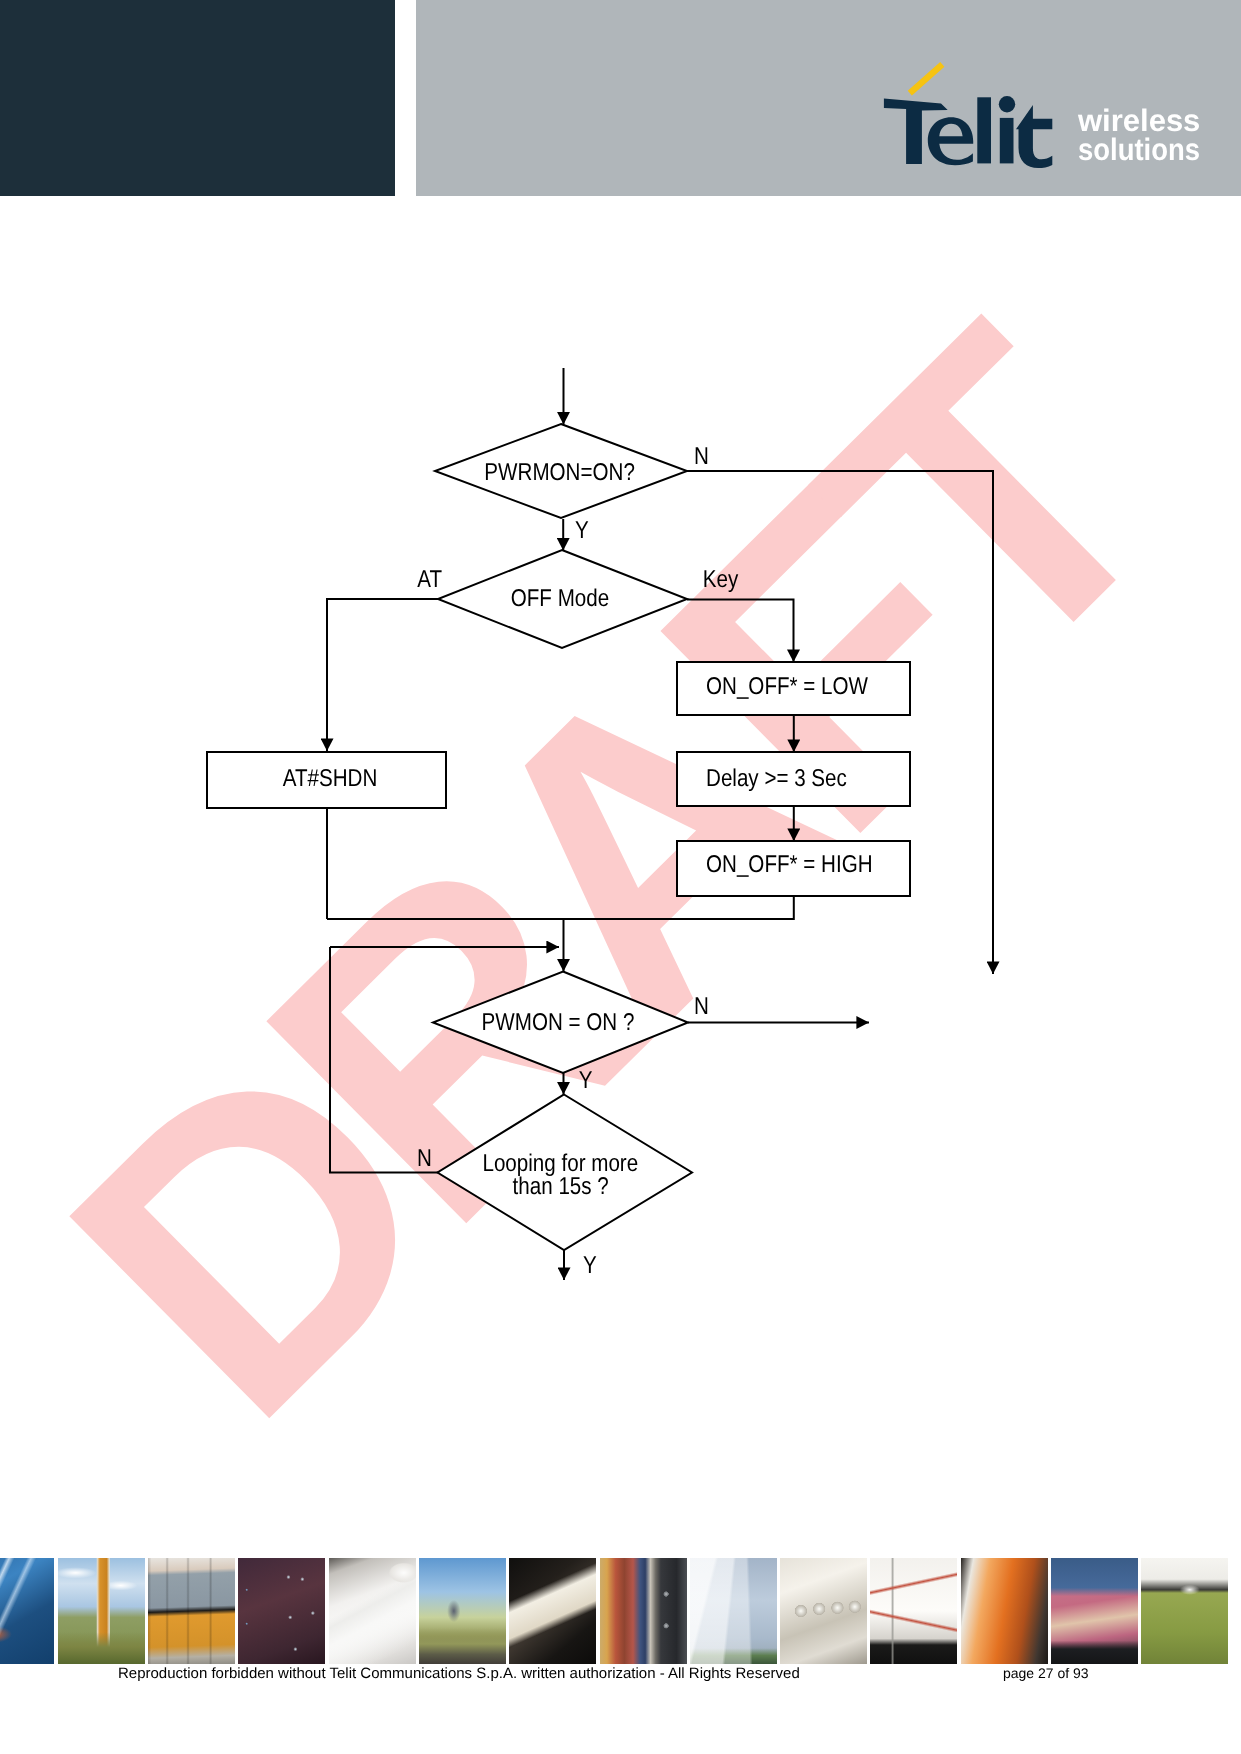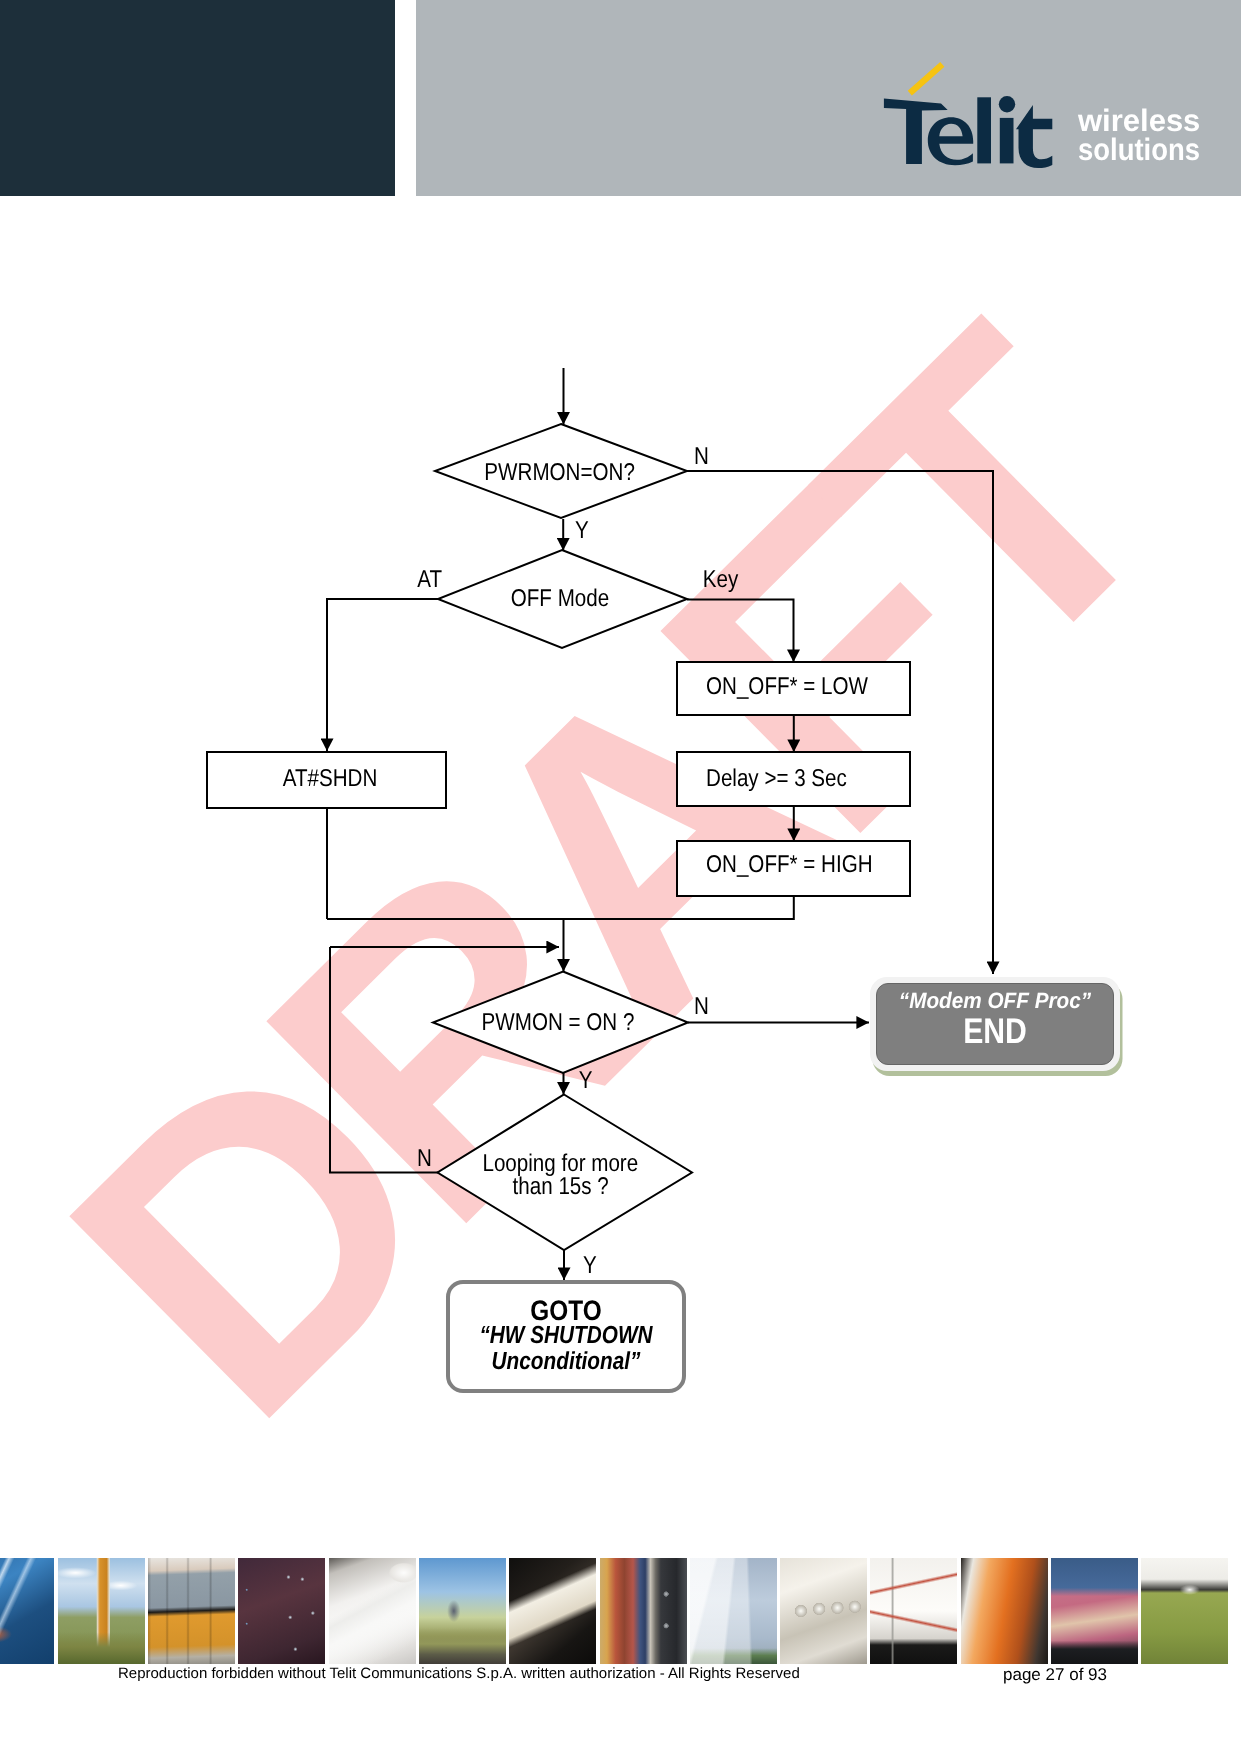--- a/index.html
+++ b/index.html
@@ -81,21 +81,21 @@
       linear-gradient(100deg,#231f1c 0%,#eae7e0 12%,#f3a85f 28%,#e37020 50%,#b0501b 70%,#403731 88%,#1b1815 100%),
       linear-gradient(180deg,rgba(255,255,255,.2) 0%,rgba(0,0,0,.25) 100%);}
   .t13{left:1051px;background:
       linear-gradient(0deg,#141517 0%,#1c1e21 14%,rgba(28,30,33,0) 22%),
       linear-gradient(0deg,rgba(70,106,154,0) 64%,#466a9a 72%,#3a5c88 100%),
       linear-gradient(172deg,#32303a 0%,#c8758f 16%,#c46a82 42%,#e0c4aa 58%,#bc6580 74%,#2a2b2f 100%);}
   .t14{left:1141.3px;background:
       radial-gradient(ellipse 14px 7px at 56% 30%,#f8f8f4 0%,rgba(248,248,244,0) 72%),
       linear-gradient(180deg,#f5f4f0 0%,#edece7 20%,#3a3a36 30%,#97a851 33%,#879b43 70%,#718338 100%);}
   .footer-text{position:absolute;left:118px;top:1665px;font-size:15px;color:#000;white-space:nowrap;}
-  .footer-page{position:absolute;left:1003px;top:1665px;font-size:17px;color:#000;white-space:nowrap;}
+  .footer-page{position:absolute;left:1003px;top:1665px;font-size:14px;color:#000;white-space:nowrap;}
   svg.flow{position:absolute;left:0;top:0;width:1241px;height:1754px;}
   .ftxt{font-family:"Liberation Sans",sans-serif;font-size:24.3px;fill:#000;}
   
   .term{position:absolute;box-sizing:border-box;background:#f2f2f2;border-radius:17px;
         box-shadow:2.5px 5px 0 0 #b2c09c;}
   .term-inner{position:absolute;left:6px;top:6px;right:6px;bottom:6px;background:#7f7f7f;
         border:1.2px solid #666;border-radius:12px;}
   .term-l1{position:absolute;left:0;right:0;color:#fff;font-weight:bold;font-style:italic;
            font-size:22.3px;line-height:1;white-space:nowrap;text-align:center;}
   .term-l2{position:absolute;left:0;right:0;color:#fff;font-weight:bold;font-size:35.8px;
@@ -221,32 +221,21 @@
       <text x="0" y="0" transform="translate(417.3,586.8) scale(0.848,1)" class="ftxt">AT</text>
       <text x="0" y="0" transform="translate(702.8,586.9) scale(0.848,1)" class="ftxt">Key</text>
       <text x="0" y="0" transform="translate(693.9,1013.9) scale(0.848,1)" class="ftxt">N</text>
       <text x="0" y="0" transform="translate(578.7,1088) scale(0.848,1)" class="ftxt">Y</text>
       <text x="0" y="0" transform="translate(417.1,1166) scale(0.848,1)" class="ftxt">N</text>
       <text x="0" y="0" transform="translate(582.9,1272.9) scale(0.848,1)" class="ftxt">Y</text>
     </g>
   </svg>
 
 
-  <div class="term term-end">
-    <div class="term-inner">
-      <div class="term-l1">“Modem OFF Proc”</div>
-      <div class="term-l2">END</div>
-    </div>
-  </div>
-
-  <div class="goto-box">
-    <div class="goto-l1">GOTO</div>
-    <div class="goto-l2">“HW SHUTDOWN</div>
-    <div class="goto-l3">Unconditional”</div>
-  </div>
+
 
   <div class="footer-strip">
     <div class="ftile t1"></div>
     <div class="ftile t2"></div>
     <div class="ftile t3"></div>
     <div class="ftile t4"></div>
     <div class="ftile t5"></div>
     <div class="ftile t6"></div>
     <div class="ftile t7"></div>
     <div class="ftile t8"></div>

